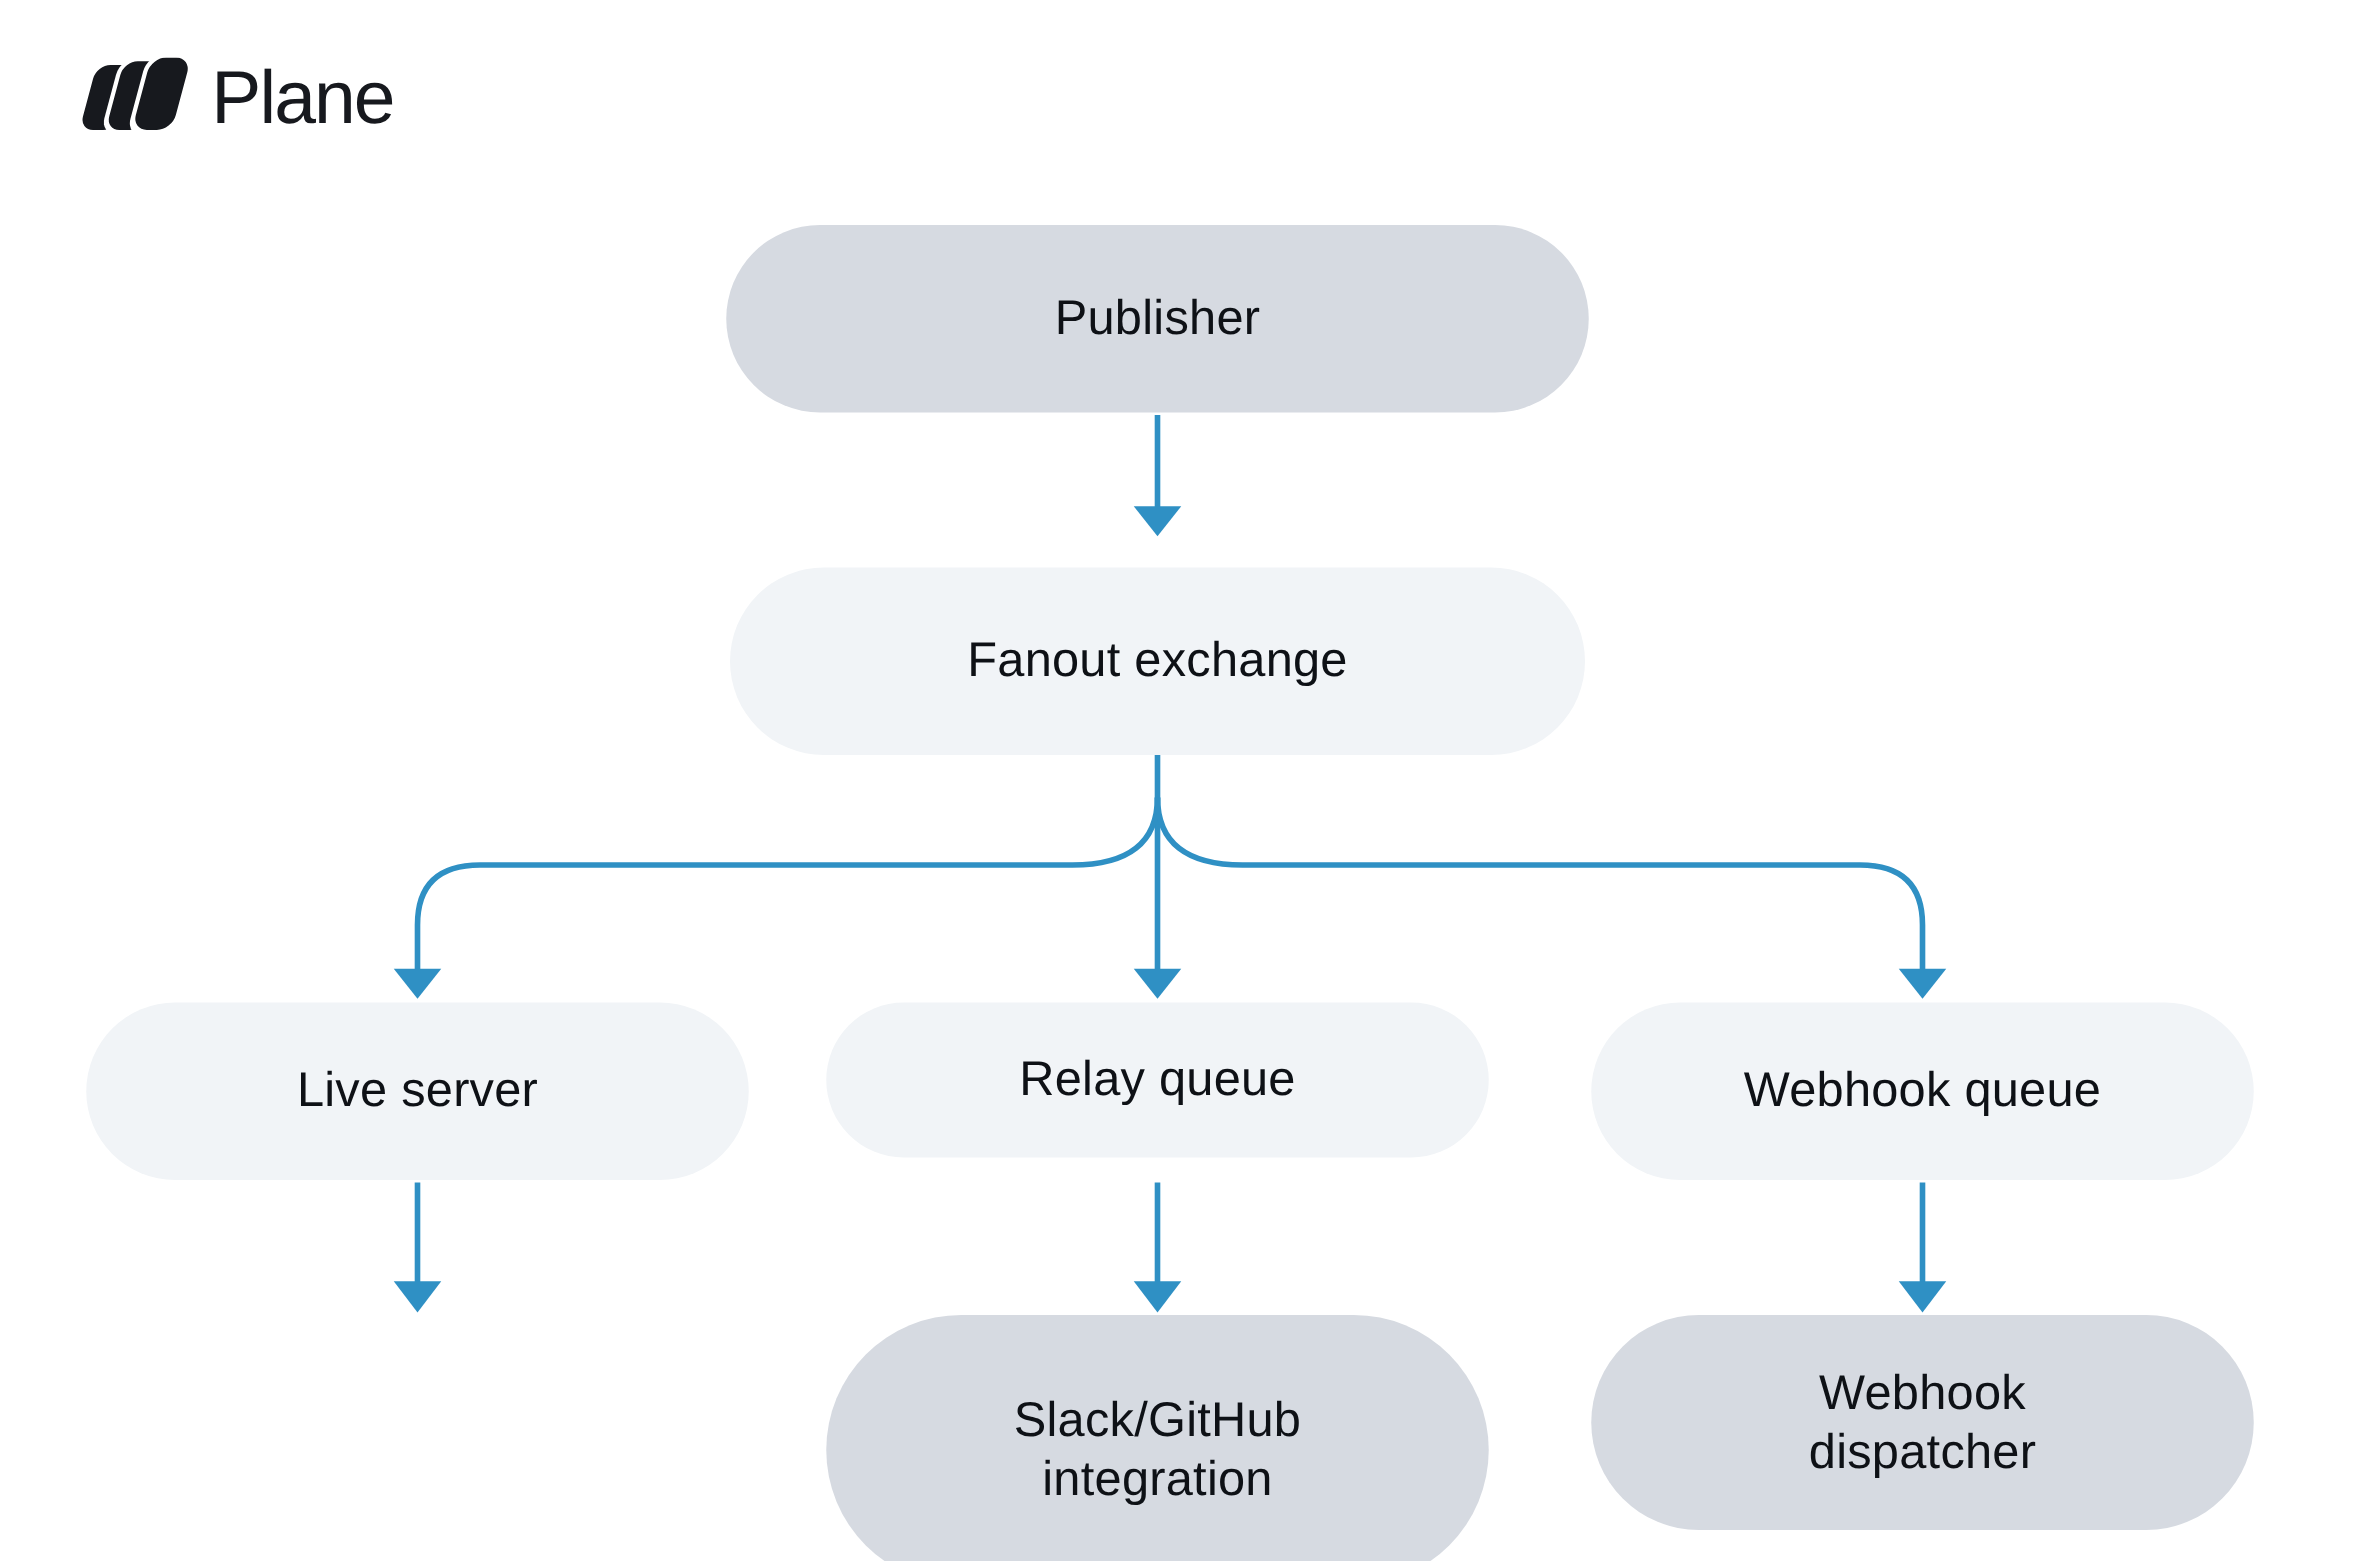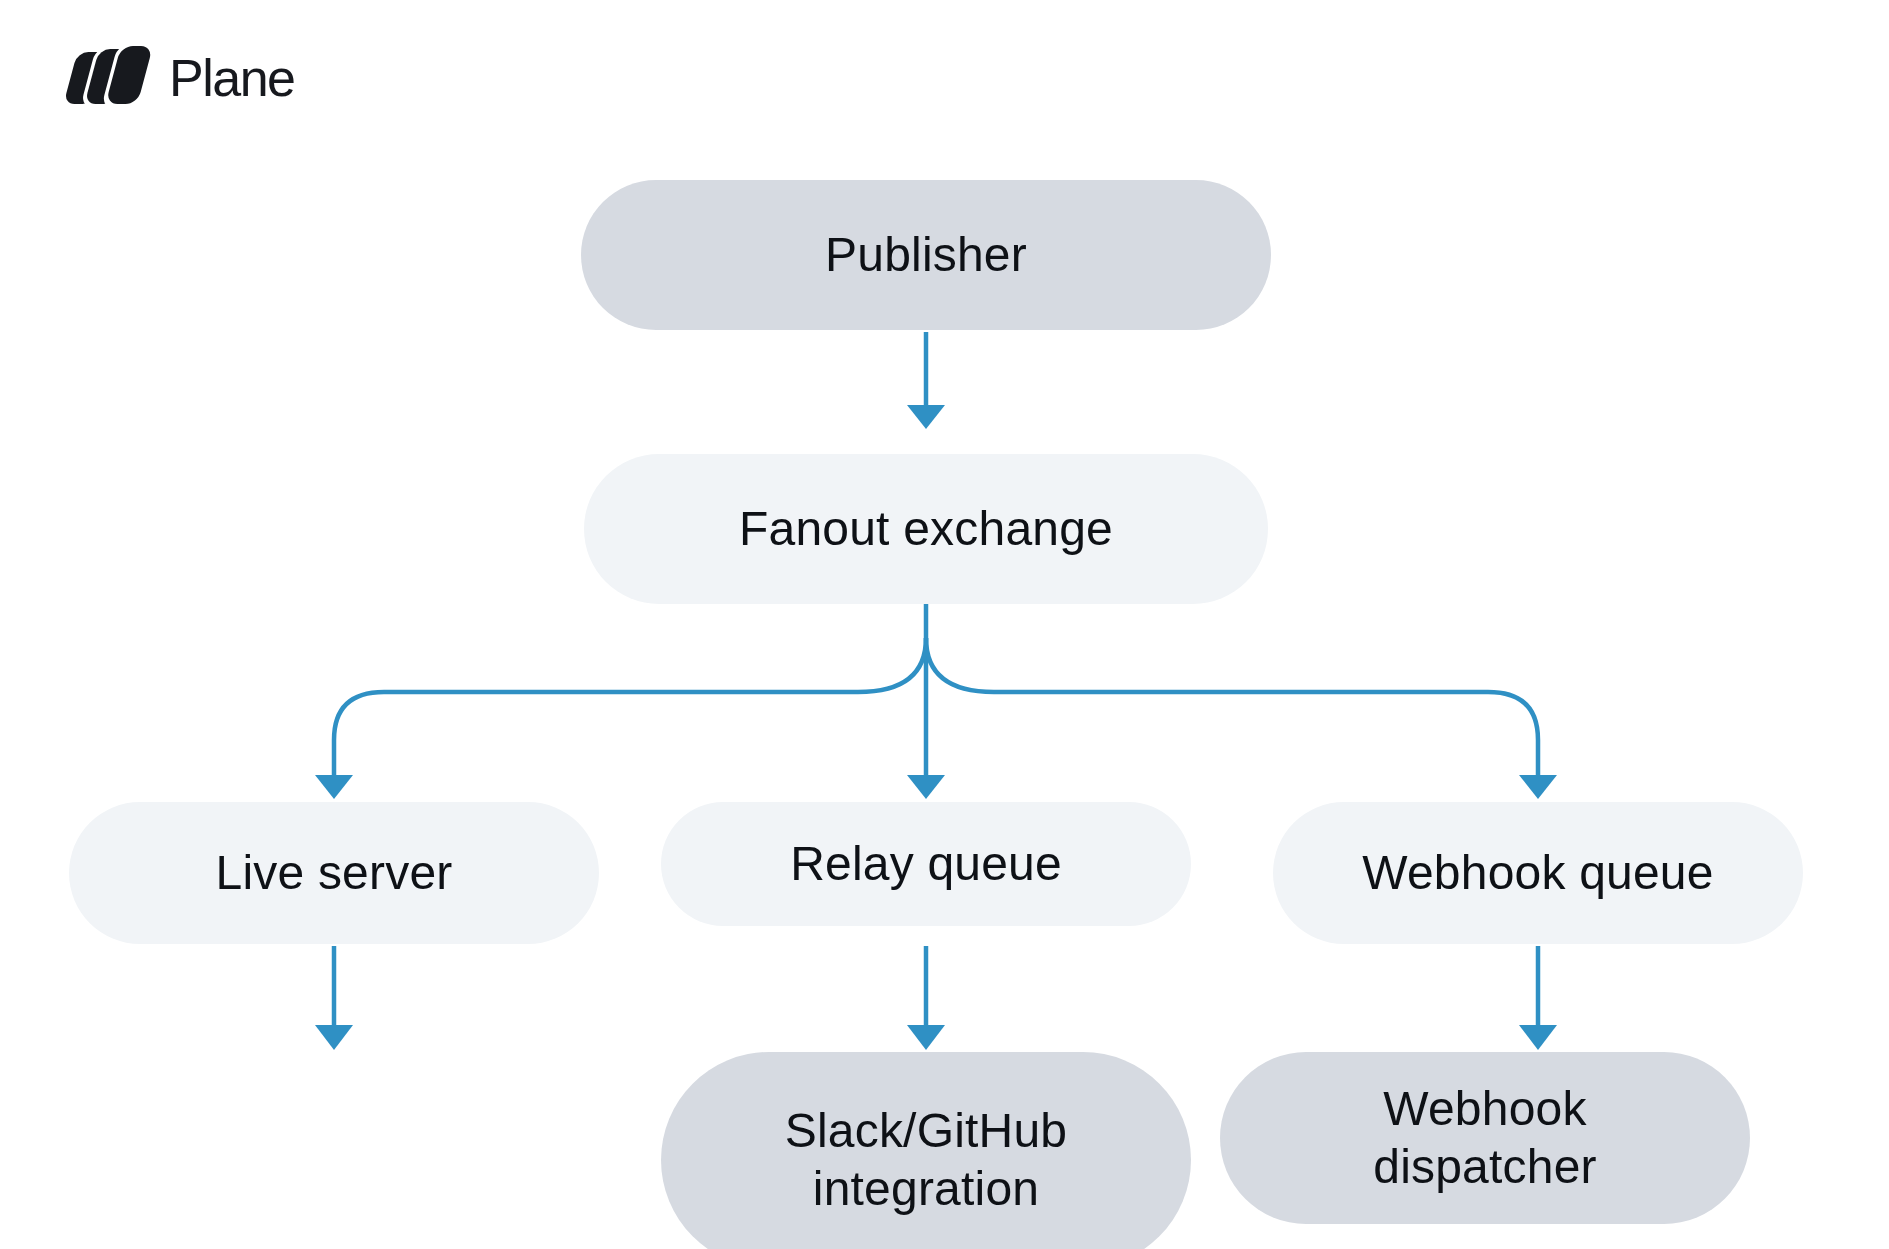--- a/index.html
+++ b/index.html
@@ -23,51 +23,51 @@
     left: 64px;
     top: 46px;
     display: flex;
     align-items: center;
     gap: 17px;
   }
   .logo-mark { display: block; }
   .logo-mark .ink { fill: var(--logo); }
   .logo-mark .gap { fill: #ffffff; }
   .logo-text {
-    font-size: 52px;
+    font-size: 60px;
     font-weight: 500;
     letter-spacing: -1.5px;
     color: var(--logo);
     line-height: 1;
   }
   .node {
     position: absolute;
     display: flex;
     align-items: center;
     justify-content: center;
     border-radius: 999px;
-    font-size: 48px;
+    font-size: 39px;
     font-weight: 500;
     color: var(--text);
     text-align: center;
     white-space: pre-line;
     line-height: 1.21;
     letter-spacing: 0.2px;
   }
   .node--dark  { background: var(--node-dark); }
   .node--light { background: var(--node-light); }
 
   #n-publisher { left: 581px;  top: 180px;  width: 690px; height: 150px; }
   #n-fanout    { left: 584px;  top: 454px;  width: 684px; height: 150px; }
   #n-live      { left: 69px;   top: 802px;  width: 530px; height: 142px; }
   #n-relay     { left: 661px;  top: 802px;  width: 530px; height: 124px; }
   #n-webhookq  { left: 1273px; top: 802px;  width: 530px; height: 142px; }
   #n-socket    { left: 69px;   top: 1052px; width: 530px; height: 155px; }
   #n-slack     { left: 661px;  top: 1052px; width: 530px; height: 216px; }
-  #n-dispatch  { left: 1220px; top: 1052px; width: 530px; height: 172px; }
+  #n-dispatch  { left: 1273px; top: 1052px; width: 530px; height: 172px; }
 
   .connectors {
     position: absolute;
     inset: 0;
     width: 1889px;
     height: 1249px;
     pointer-events: none;
   }
   .edge {
     stroke: var(--arrow);

